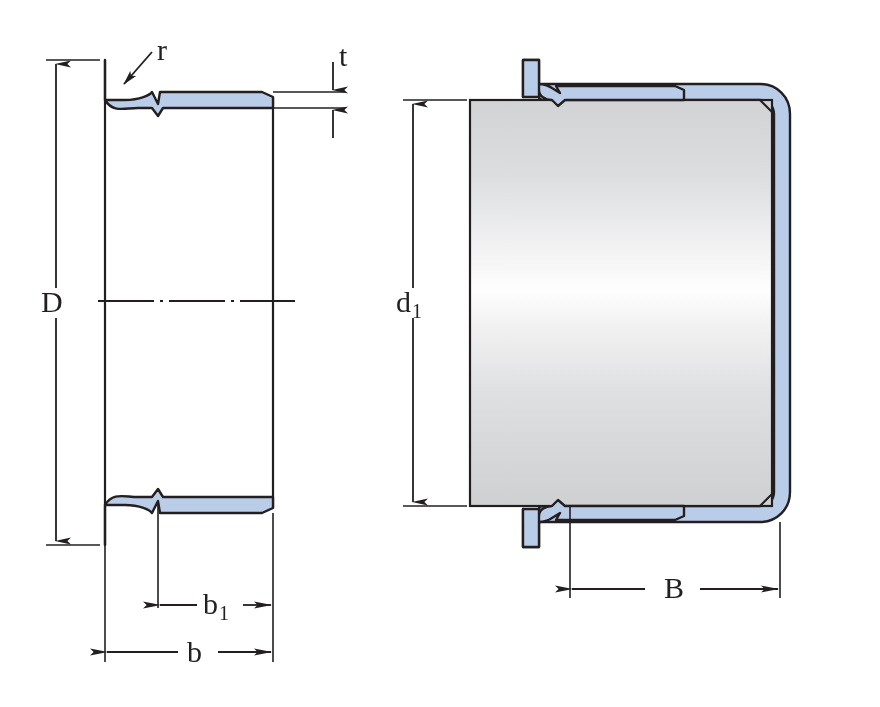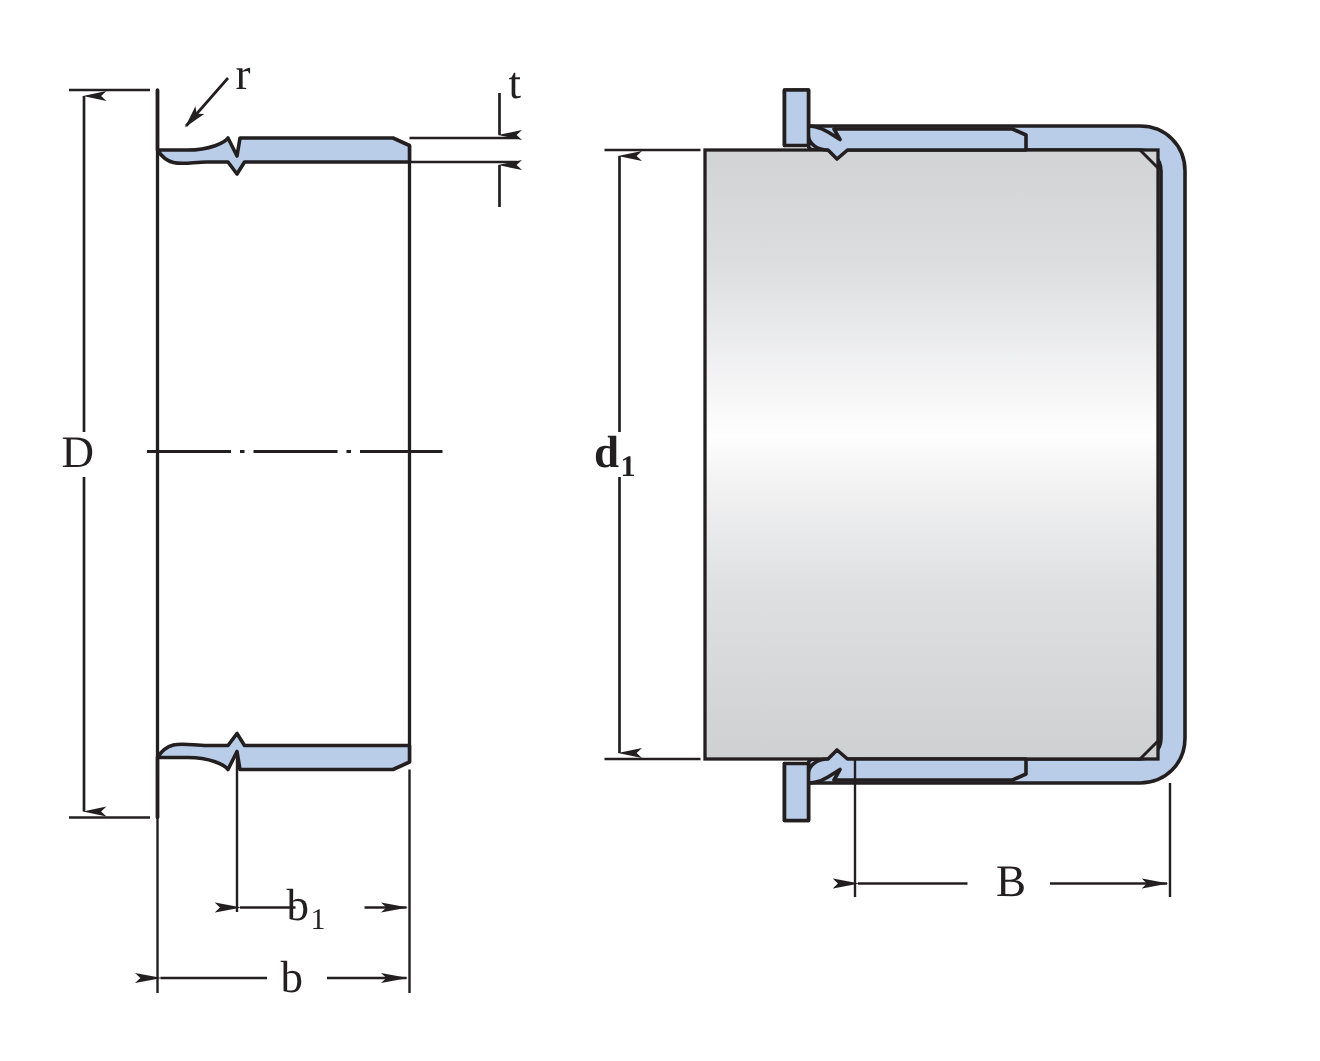--- a/index.html
+++ b/index.html
@@ -165,29 +165,29 @@
   </div>
 
   <div class="lbl lbl-lg" style="left:157px; top:35px;">
     <span>r</span>
   </div>
 
   <div class="lbl lbl-lg" style="left:339px; top:41px;">
     <span>t</span>
   </div>
 
-  <div class="lbl lbl-lg" style="left:191px; top:589px;">
+  <div class="lbl lbl-lg" style="left:203px; top:589px;">
     <span>b</span><span class="sub">1</span>
   </div>
 
   <div class="lbl lbl-lg" style="left:187px; top:637px;">
     <span>b</span>
   </div>
 
-  <div class="lbl lbl-lg" style="left:396px; top:287px;font-weight:bold;">
+  <div class="lbl lbl-lg" style="left:396px; top:287px;">
     <span>d</span><span class="sub">1</span>
   </div>
 
   <div class="lbl lbl-lg" style="left:664px; top:573px;">
     <span>B</span>
   </div>
 
 </div>
 
 </body></html>

